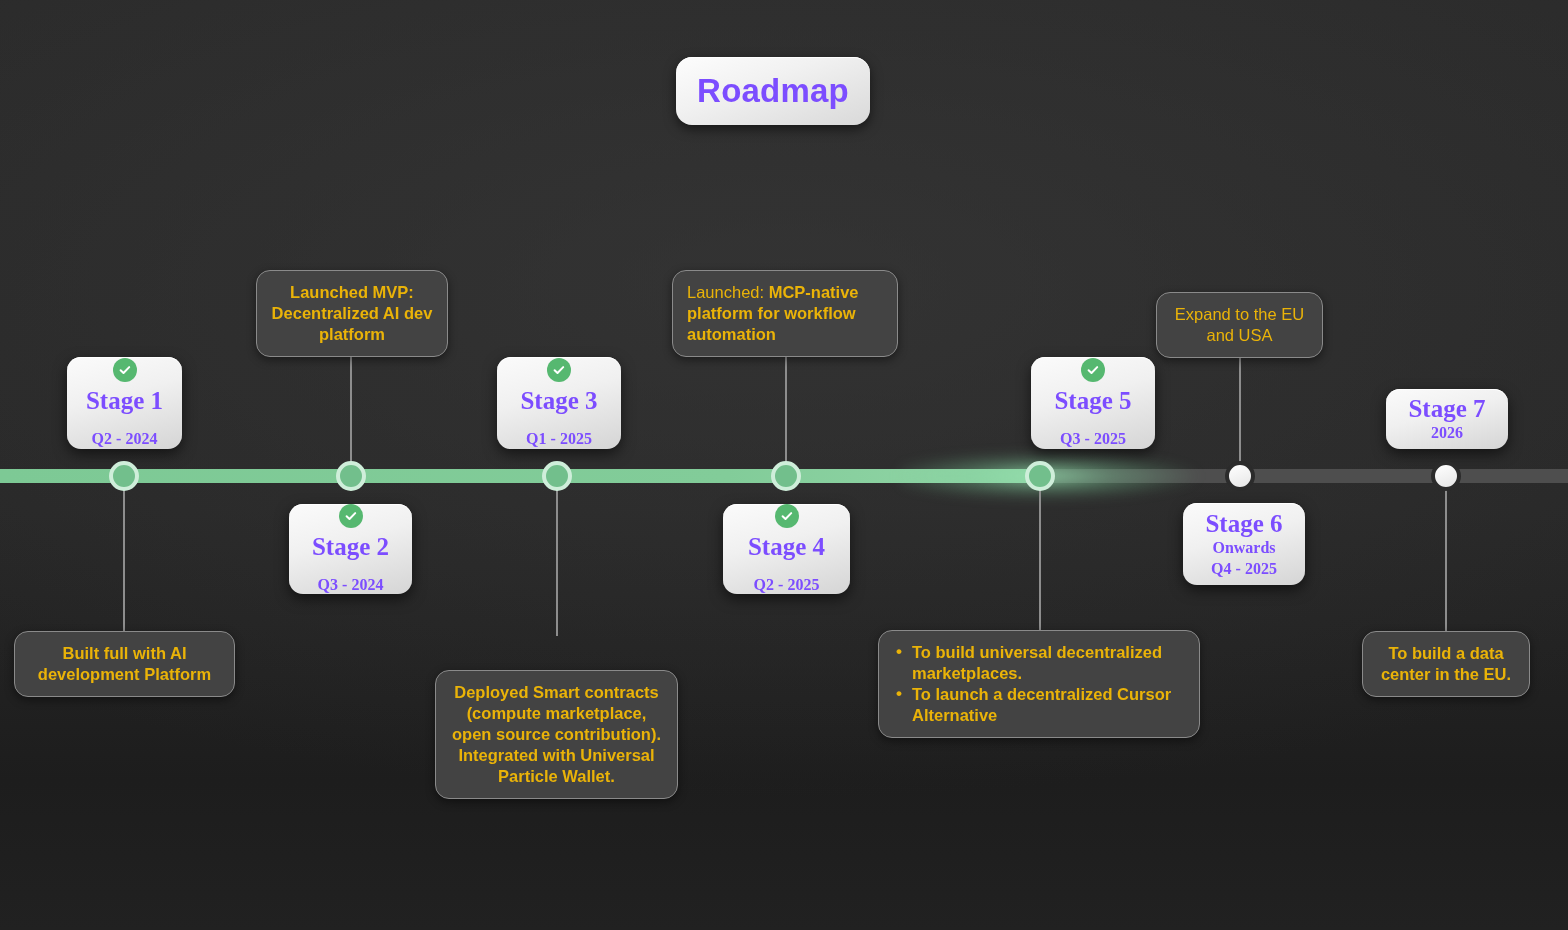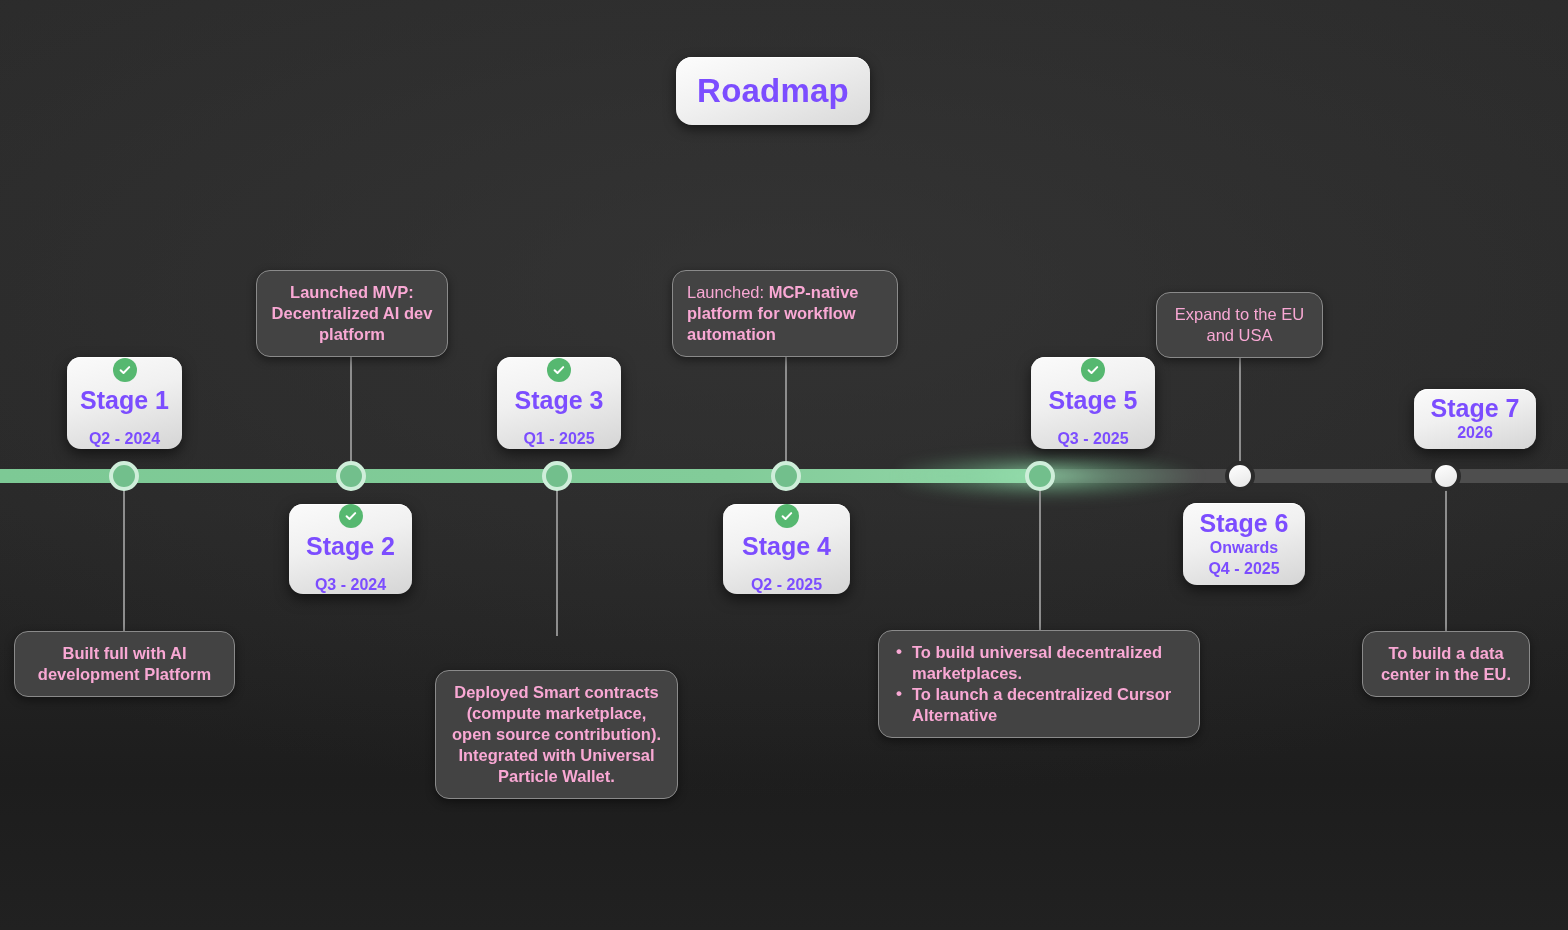--- a/index.html
+++ b/index.html
@@ -120,20 +120,21 @@
     position: absolute;
     border-radius: 14px;
     background: linear-gradient(165deg, #fbfbfb 0%, #f0f0f0 42%, #d5d5d5 100%);
     box-shadow: 0 5px 14px rgba(0,0,0,0.55), inset 0 1px 0 rgba(255,255,255,0.95);
     display: flex;
     flex-direction: column;
     align-items: center;
     justify-content: center;
     z-index: 5;
     padding: 8px 10px;
+    font-family: Liberation Serif, serif;
   }
   .stage-card .check {
     width: 24px;
     height: 24px;
     border-radius: 50%;
     background: #56b870;
     display: flex;
     align-items: center;
     justify-content: center;
     margin-bottom: 5px;
@@ -156,21 +157,21 @@
     margin-top: 15px;
   }
   .stage-card .stage-sub.tight { margin-top: 1px; }
 
   
   .note {
     position: absolute;
     border-radius: 14px;
     background: #434343;
     border: 1px solid #8a8a8a;
-    color: #f9a8d4;
+    color: #eab308;
     font-size: 16.5px;
     line-height: 1.27;
     padding: 11px 14px;
     z-index: 4;
     box-shadow: 0 3px 10px rgba(0,0,0,0.45);
   }
   .note.center { text-align: center; }
   .note.bold { font-weight: 700; }
   .note b { font-weight: 700; }
   .note ul {
@@ -273,21 +274,21 @@
     <div class="stage-name">Stage 5</div>
     <div class="stage-sub">Q3 - 2025</div>
   </div>
 
   <div class="stage-card" style="left:1183px; top:503px; width:122px; height:82px;">
     <div class="stage-name">Stage 6</div>
     <div class="stage-sub tight">Onwards</div>
     <div class="stage-sub tight">Q4 - 2025</div>
   </div>
 
-  <div class="stage-card" style="left:1386px; top:389px; width:122px; height:60px;margin-left:28px;">
+  <div class="stage-card" style="left:1386px; top:389px; width:122px; height:60px;">
     <div class="stage-name">Stage 7</div>
     <div class="stage-sub tight">2026</div>
   </div>
 
   <div class="note center bold" style="left:14px; top:631px; width:221px;">
     <span>Built full with AI development Platform</span>
   </div>
 
   <div class="note center bold" style="left:256px; top:270px; width:192px;">
     <span>Launched MVP: Decentralized AI dev platform</span>

